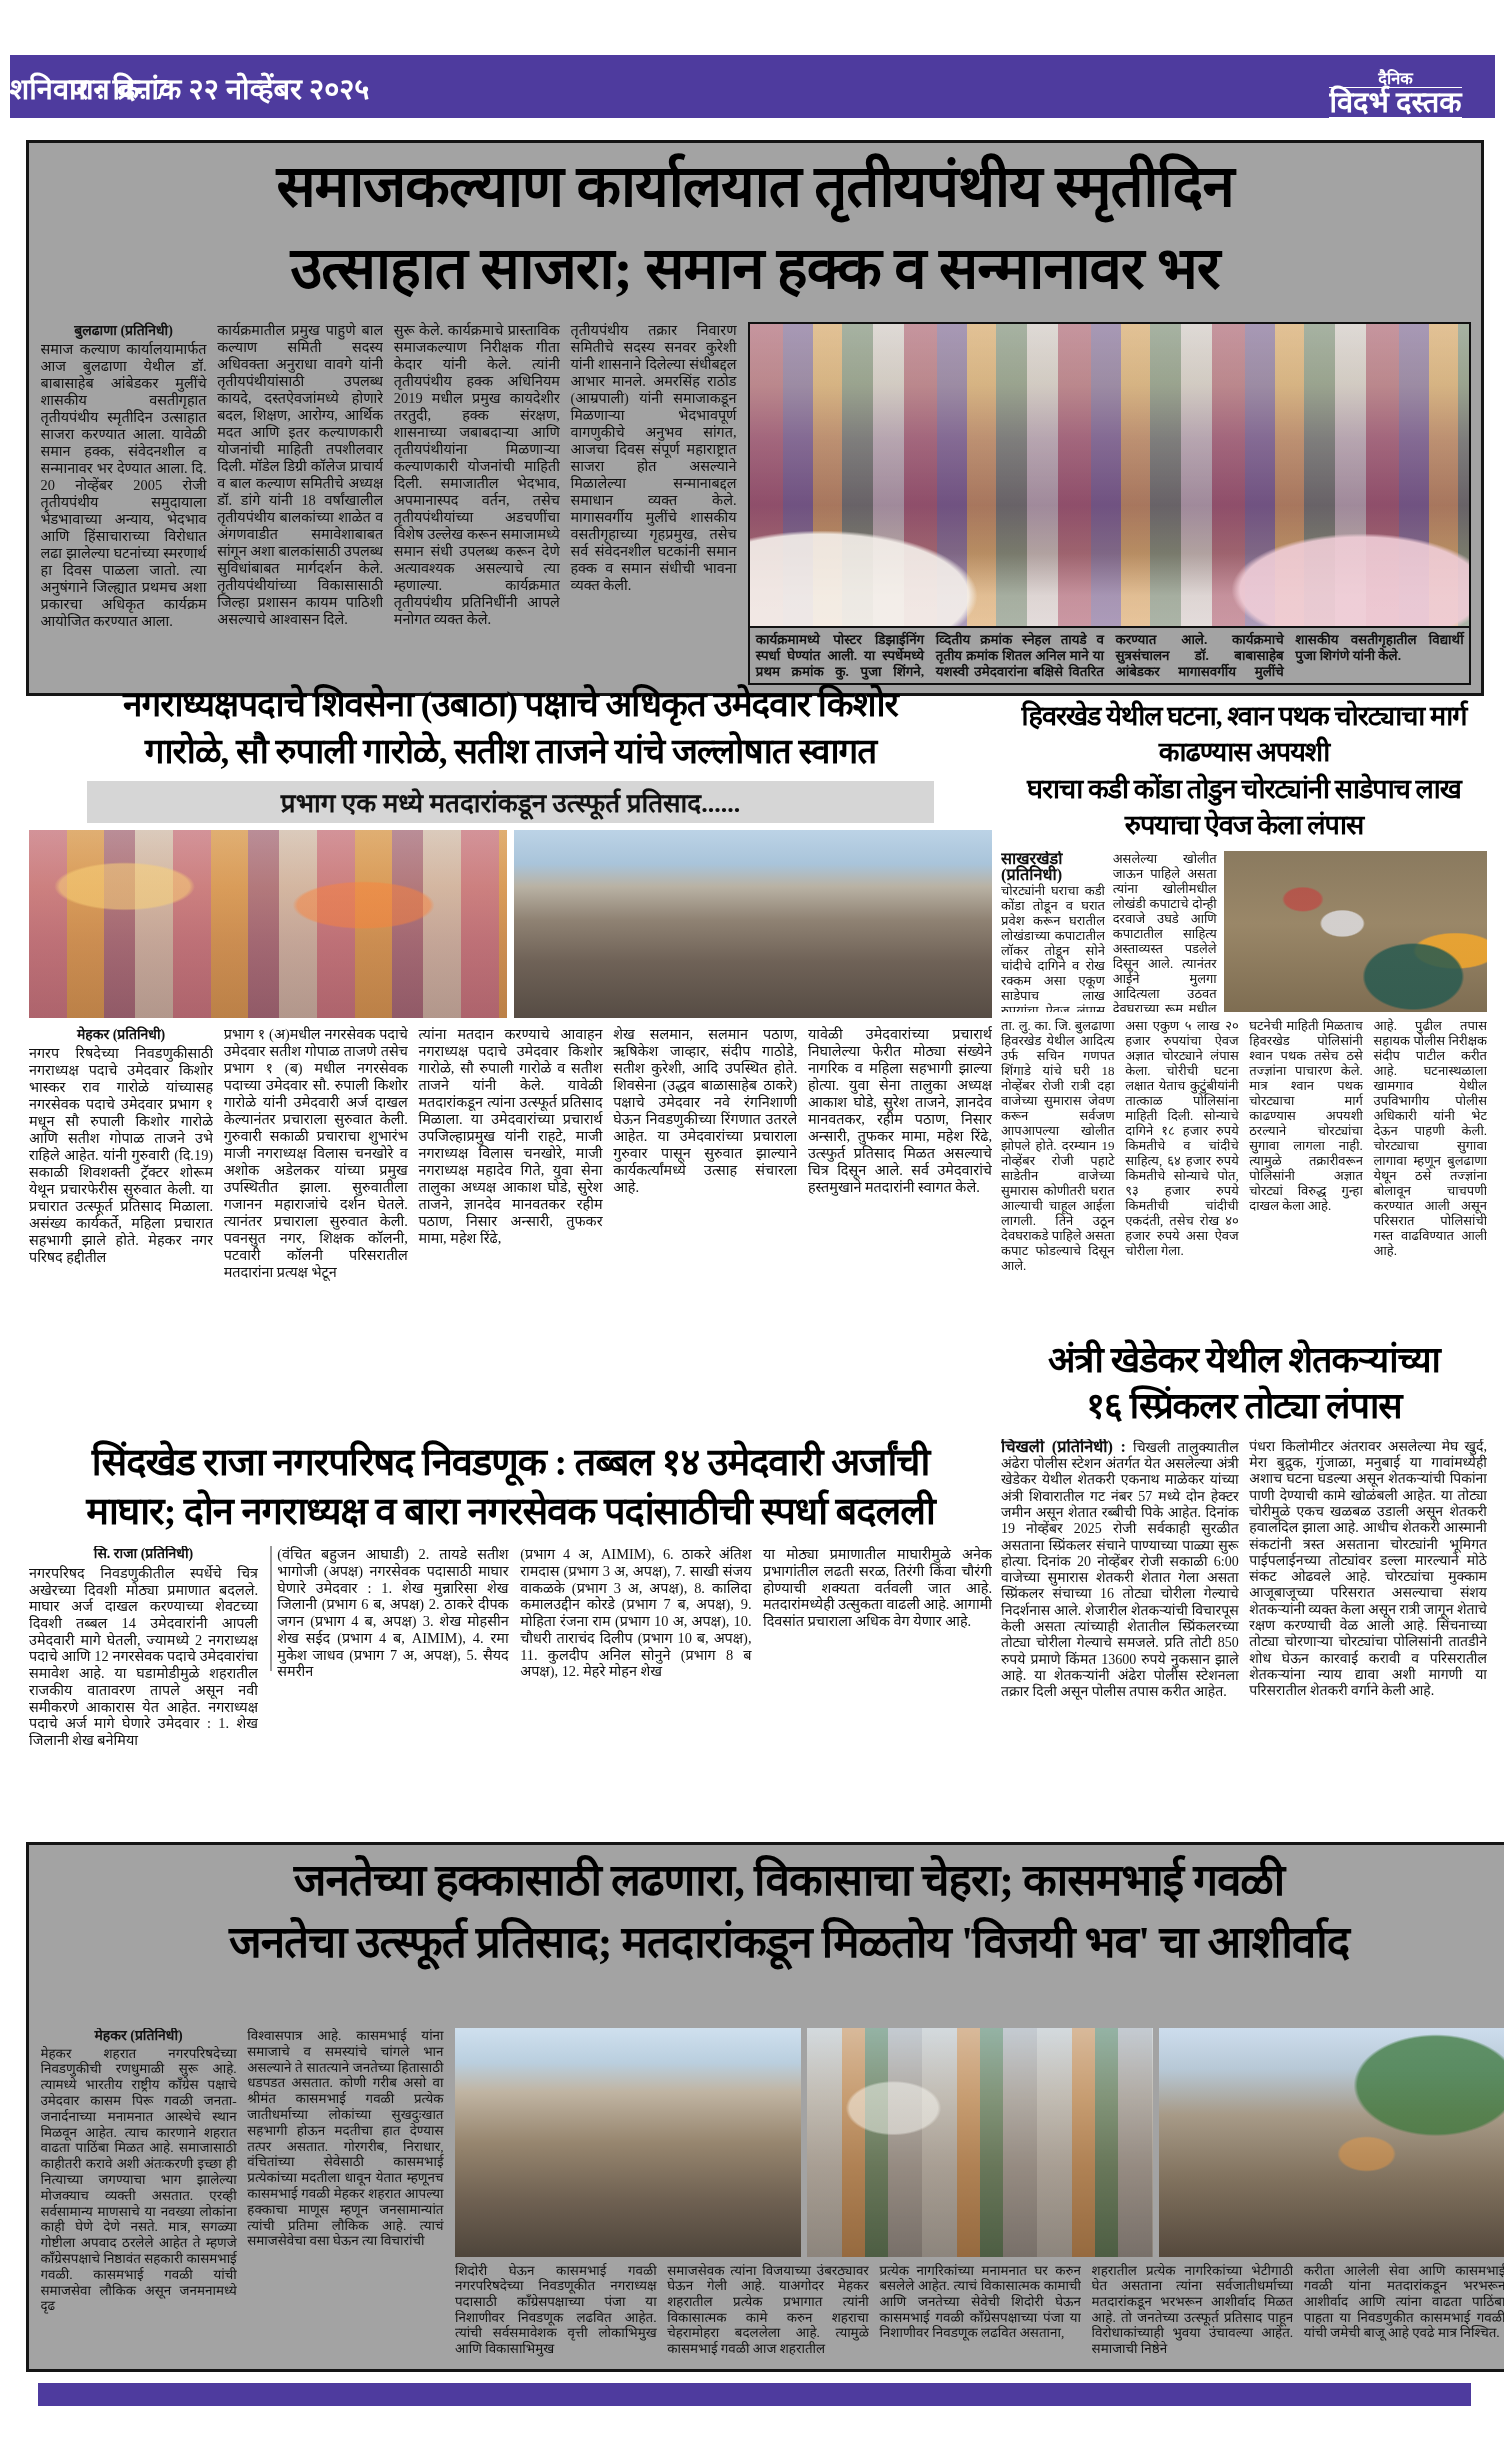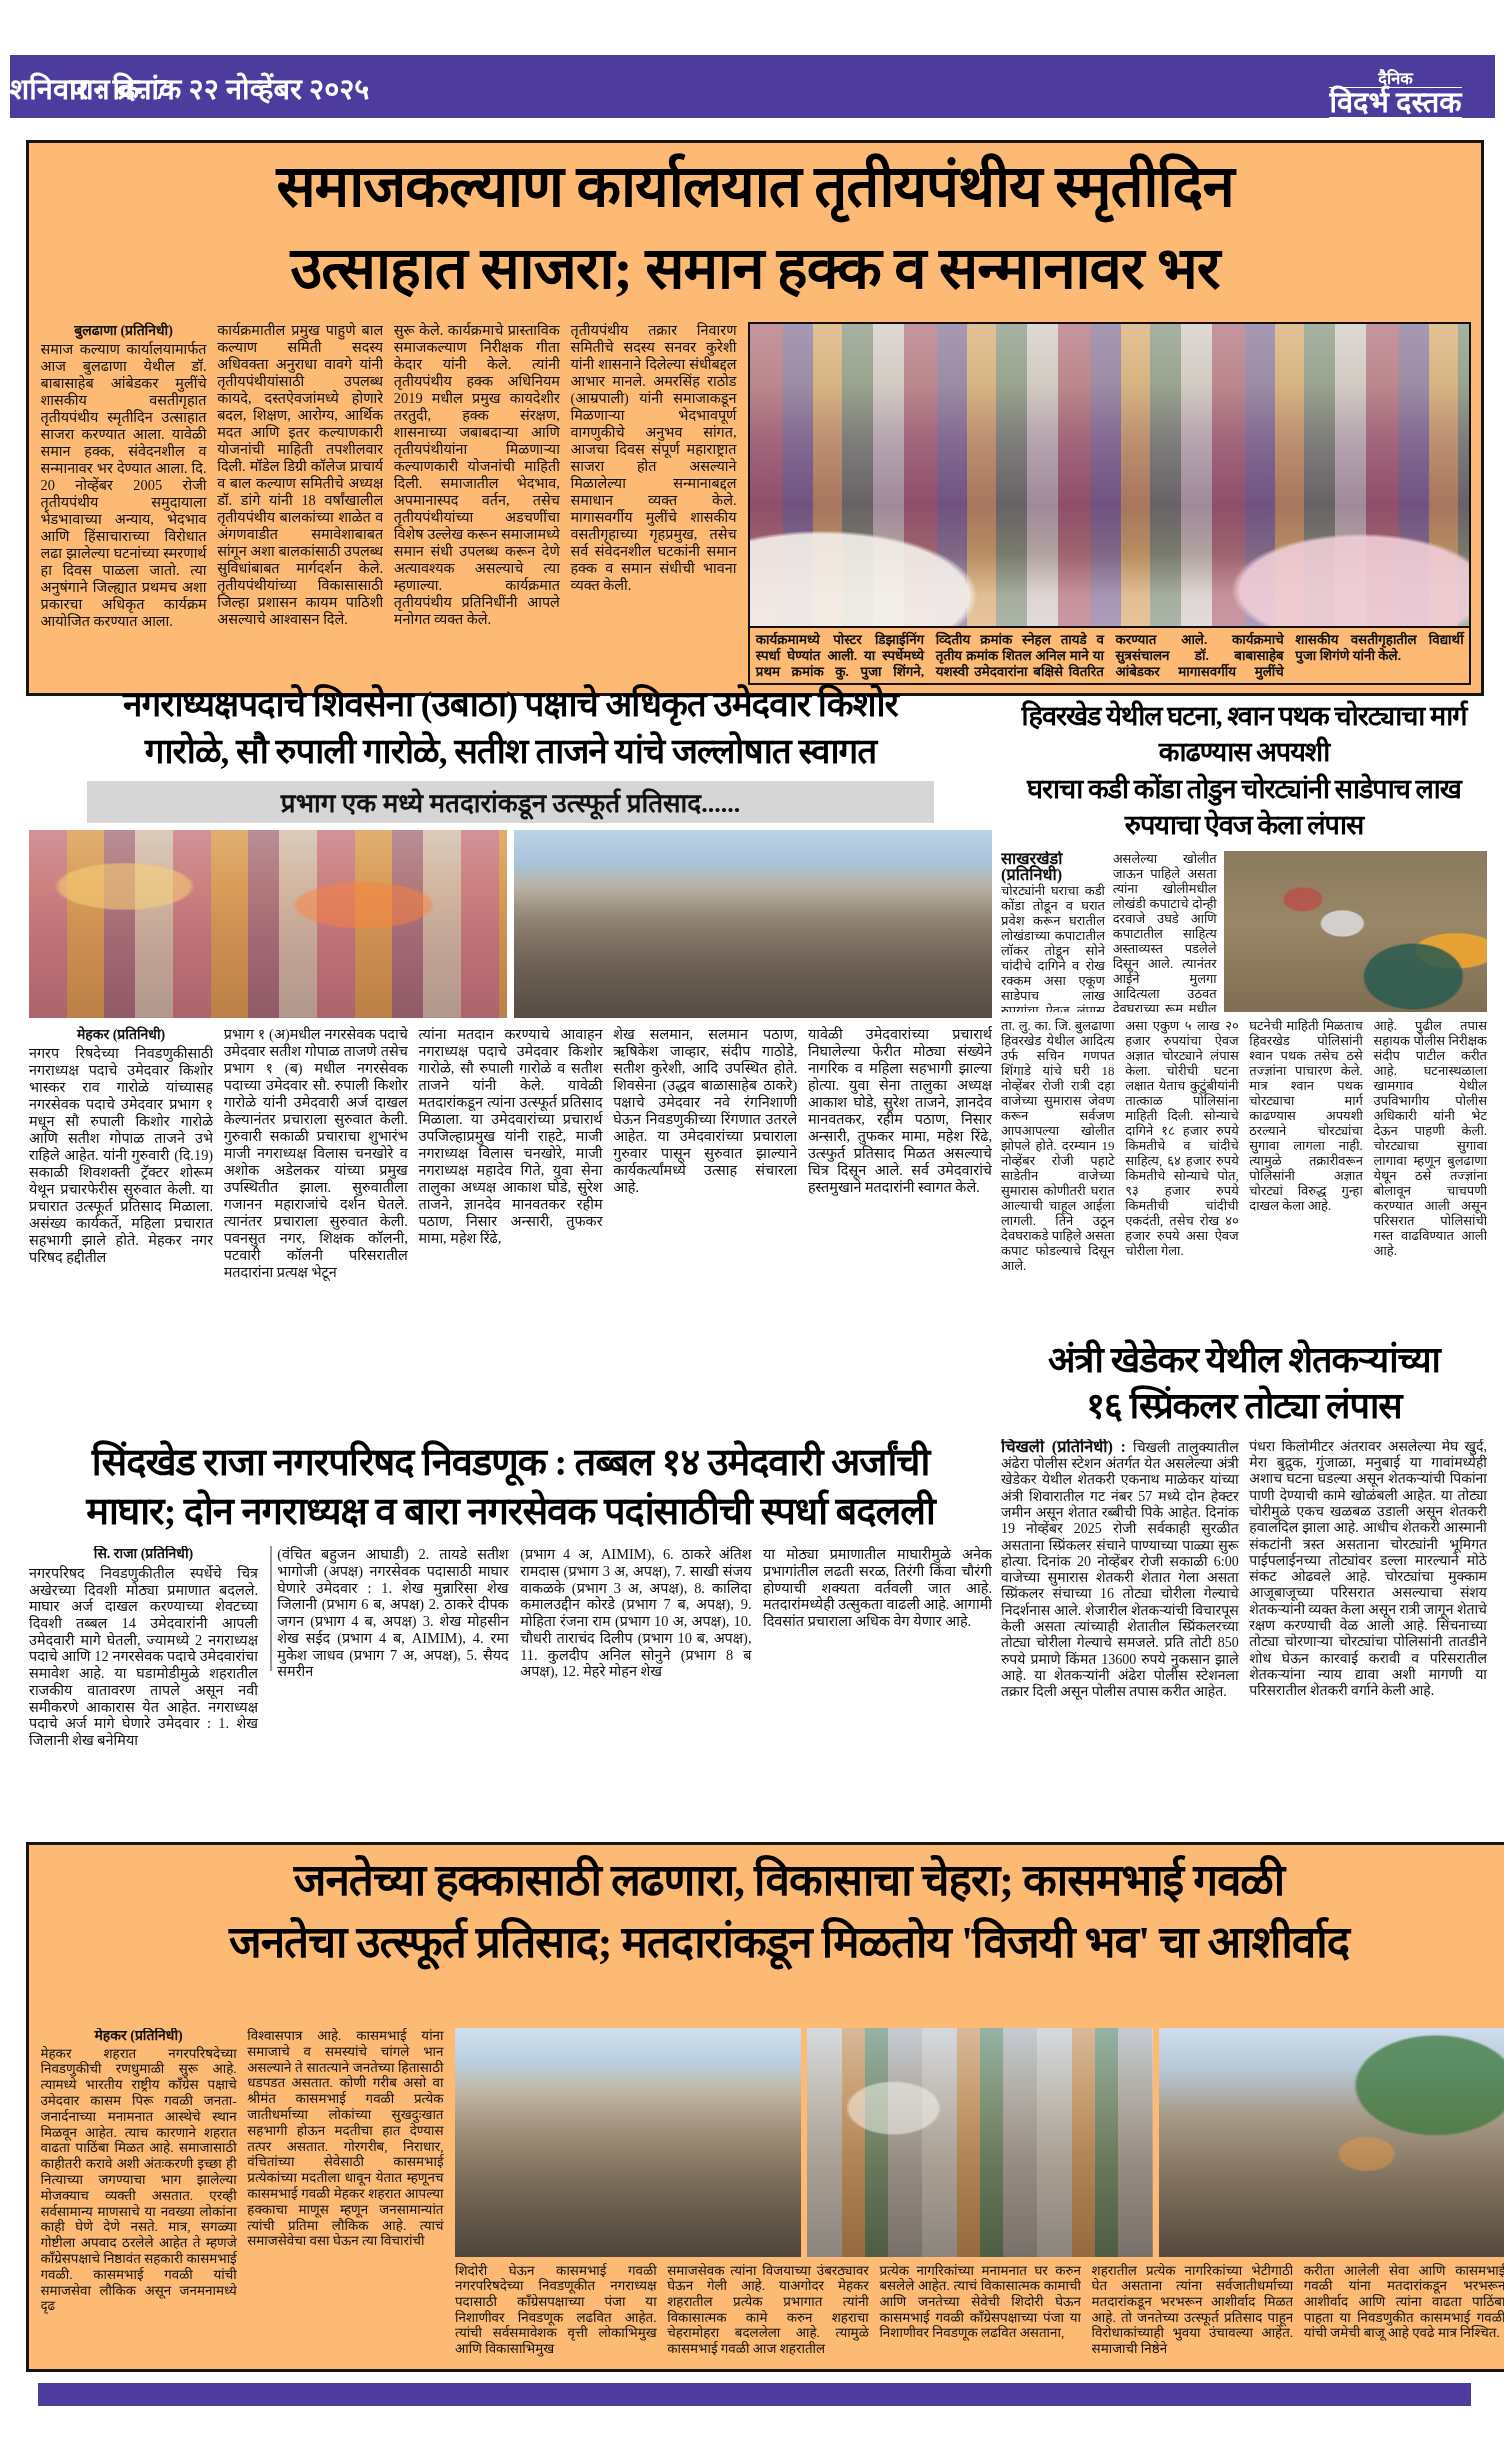--- a/index.html
+++ b/index.html
@@ -7,21 +7,21 @@
         font-family:"Liberation Serif","DejaVu Serif",serif;color:#111;overflow:hidden;}
   
   .hbar{position:absolute;left:9.6px;top:55px;width:1485px;height:63px;background:#4e3b9e;
         color:#fff;display:flex;align-items:center;}
   .hbar .pageno{position:absolute;left:60px;top:13.4px;font-size:29px;font-weight:bold;}
   .hbar .dateline{position:absolute;left:0;right:0;text-align:left;top:13.4px;font-size:29px;font-weight:bold;}
   .hbar .brand{position:absolute;right:33px;top:16px;text-align:center;line-height:1;}
   .hbar .brand .small{font-size:16.3px;font-weight:bold;display:block;}
   .hbar .brand .big{font-size:29px;font-weight:bold;display:block;border-top:1px solid #fff;border-bottom:1.9px solid #fff;}
   
-  .abox{position:absolute;border:3.8px solid #151515;background:#fdba74;}
+  .abox{position:absolute;border:3.8px solid #151515;background:#a3a3a3;}
   .headline{text-align:center;font-weight:800;color:#000;letter-spacing:-1px;}
   .byline{font-weight:bold;text-align:center;font-size:14px;margin-bottom:1.9px;}
   .byline.inline{display:inline;font-size:16.3px;}
   .cols{display:flex;gap:10.6px;text-align:justify;font-size:14.4px;line-height:17px;overflow:hidden;}
   .col{flex:1;overflow:hidden;}
   .photo{position:relative;overflow:hidden;background-color:#b0a090;}
   .strap{background:#d6d6d6;text-align:center;font-weight:bold;font-size:26px;padding:2.9px 9.6px;}
   
   .ph-ceremony{background:
     radial-gradient(ellipse at 85% 88%, rgba(240,205,215,.9) 0 14%, transparent 15%),

